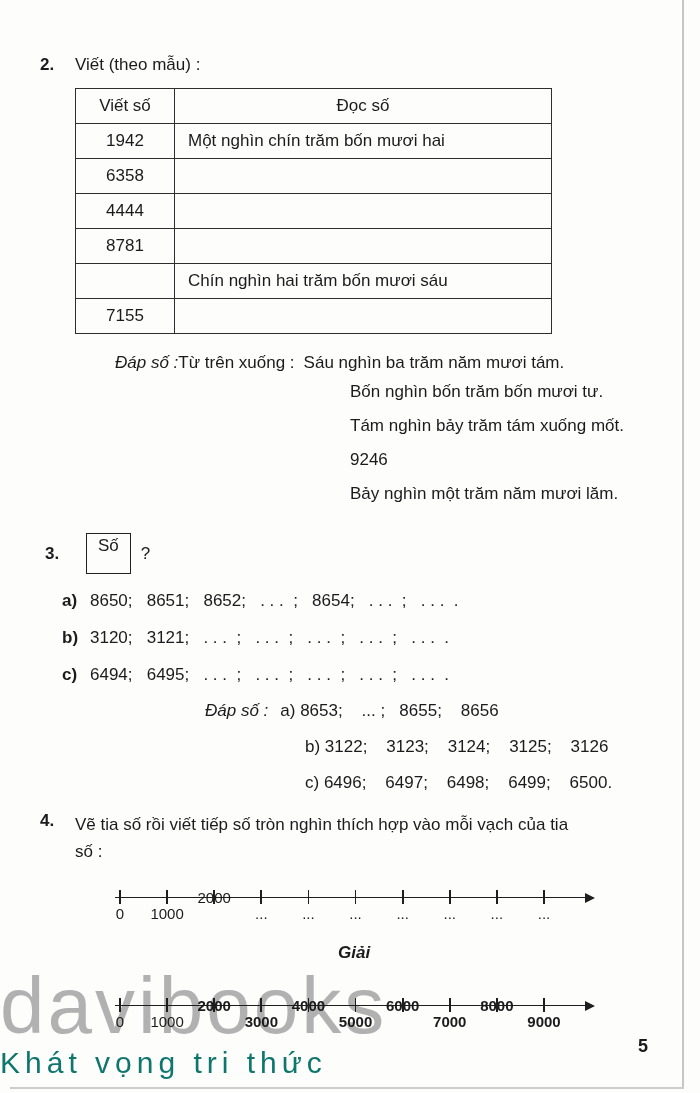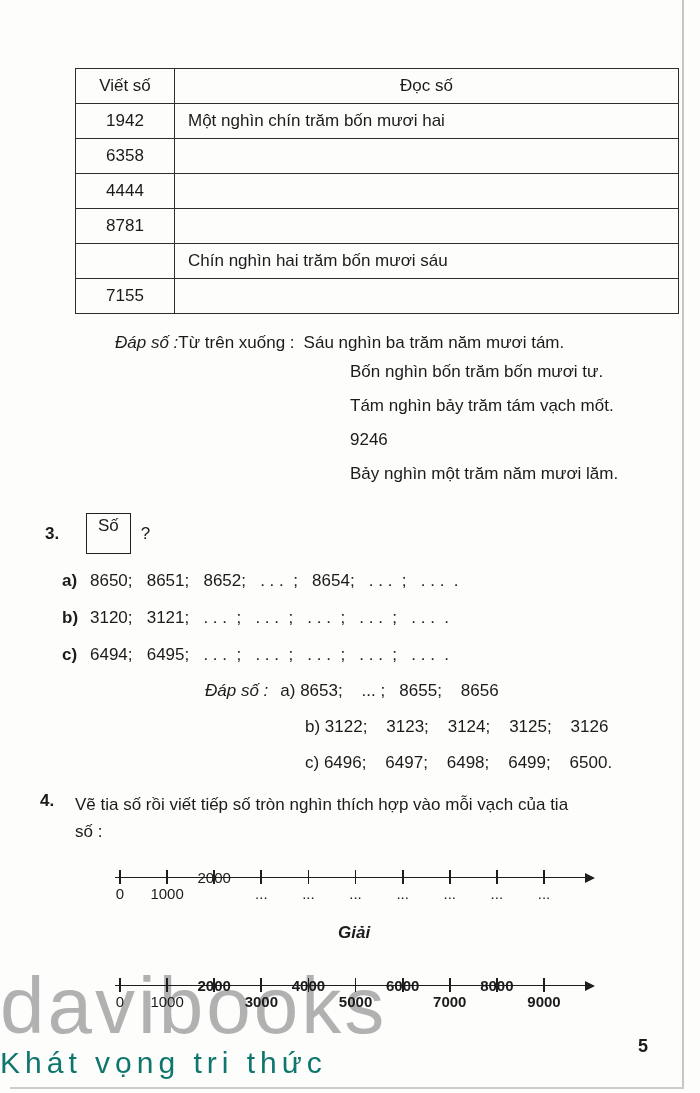--- a/index.html
+++ b/index.html
@@ -5,21 +5,21 @@
   html,body{margin:0;padding:0;background:#e9e9e9;}
   .page{position:relative;width:700px;height:1093px;background:#fdfdfc;font-family:"Liberation Sans",sans-serif;color:#1b1b1b;overflow:hidden;margin:0 auto;}
   .content{position:relative;z-index:2;padding:55px 0 0 40px;}
 
   .scan-edge-right{position:absolute;top:0;bottom:4px;right:16px;width:2px;background:#c6c6c6;z-index:3;}
   .scan-edge-bottom{position:absolute;left:10px;right:16px;bottom:4px;height:2px;background:#cdcdcd;z-index:3;}
 
   .ex-head{font-size:17px;}
   .ex-num{display:inline-block;width:35px;font-weight:bold;}
 
-  .vtable{border-collapse:collapse;margin:13px 0 0 35px;width:604px;}
+  .vtable{border-collapse:collapse;margin:13px 0 0 35px;width:477px;}
   .vtable th,.vtable td{border:1.4px solid #2e2e2e;height:34px;font-weight:normal;font-size:17px;padding:0;}
   .vtable .c1{width:98px;text-align:center;}
   .vtable td.c2{text-align:left;padding-left:13px;}
   .vtable th{text-align:center;}
 
   .it{font-style:italic;}
   .dapso2{margin:19px 0 0 75px;font-size:17px;}
   .dapso2 .intro{margin-right:9px;}
   .ans2{margin:2px 0 8px 310px;font-size:17px;}
   .ans2 div{line-height:34px;}
@@ -60,20 +60,23 @@
 <div class="page">
 
   <div class="watermark">
     <div class="wm-title">davibooks</div>
     <div class="wm-sub">Khát vọng tri thức</div>
   </div>
 
   <div class="content">
 
     <div>
+      <div class="ex-head">
+        <span class="ex-num">2.</span><span>Viết (theo mẫu) :</span>
+      </div>
 
       <table class="vtable">
         <tbody>
             <tr>
           <th class="c1">Viết số</th>
           <th>Đọc số</th>
         </tr>
         <tr>
           <td class="c1">1942</td>
           <td class="c2">Một nghìn chín trăm bốn mươi hai</td>
@@ -99,21 +102,21 @@
           <td class="c2"></td>
         </tr>
       </tbody>
         </table>
 
       <div class="dapso2">
         <span class="it">Đáp số :</span><span class="intro">Từ trên xuống :</span><span>Sáu nghìn ba trăm năm mươi tám.</span>
       </div>
       <div class="ans2">
         <div>Bốn nghìn bốn trăm bốn mươi tư.</div>
-        <div>Tám nghìn bảy trăm tám vạch mốt.</div>
+        <div>Tám nghìn bảy trăm tám xuống mốt.</div>
         <div>9246</div>
         <div>Bảy nghìn một trăm năm mươi lăm.</div>
       </div>
     </div>
 
     <div>
       <div class="ex3-head">
         <span class="ex-num">3.</span>
           <span class="sobox">Số</span>
           <span>?</span>

